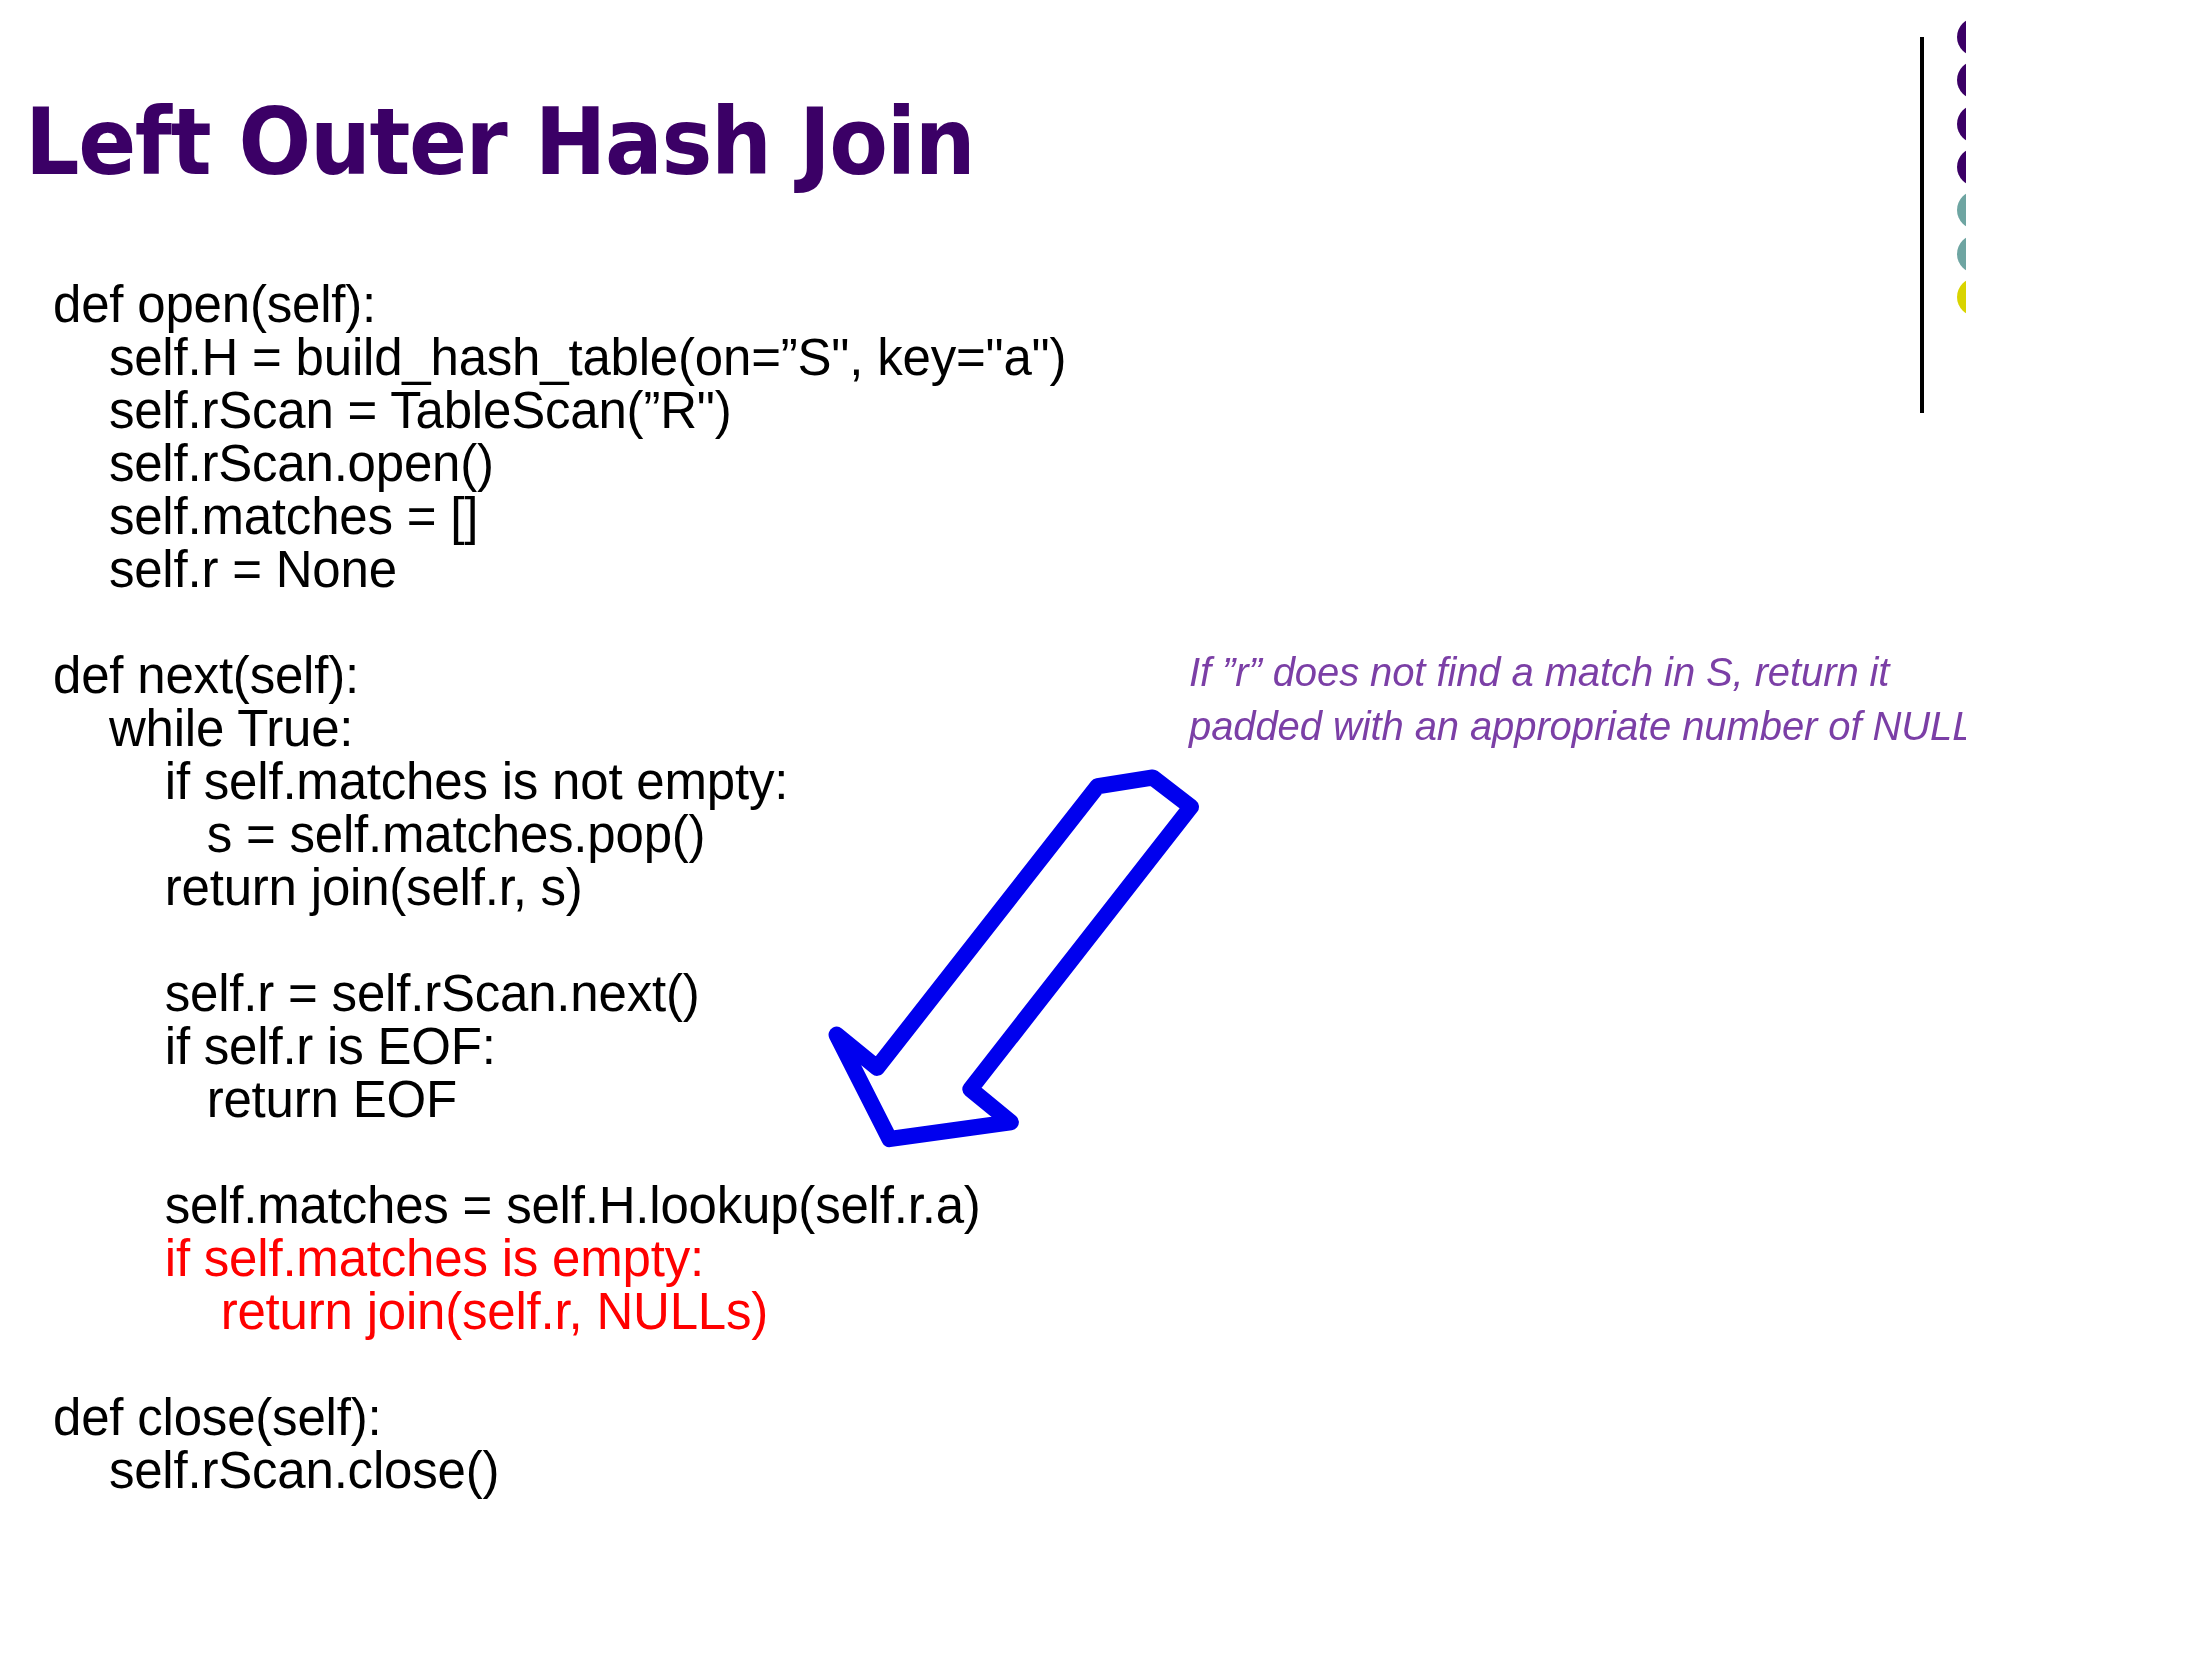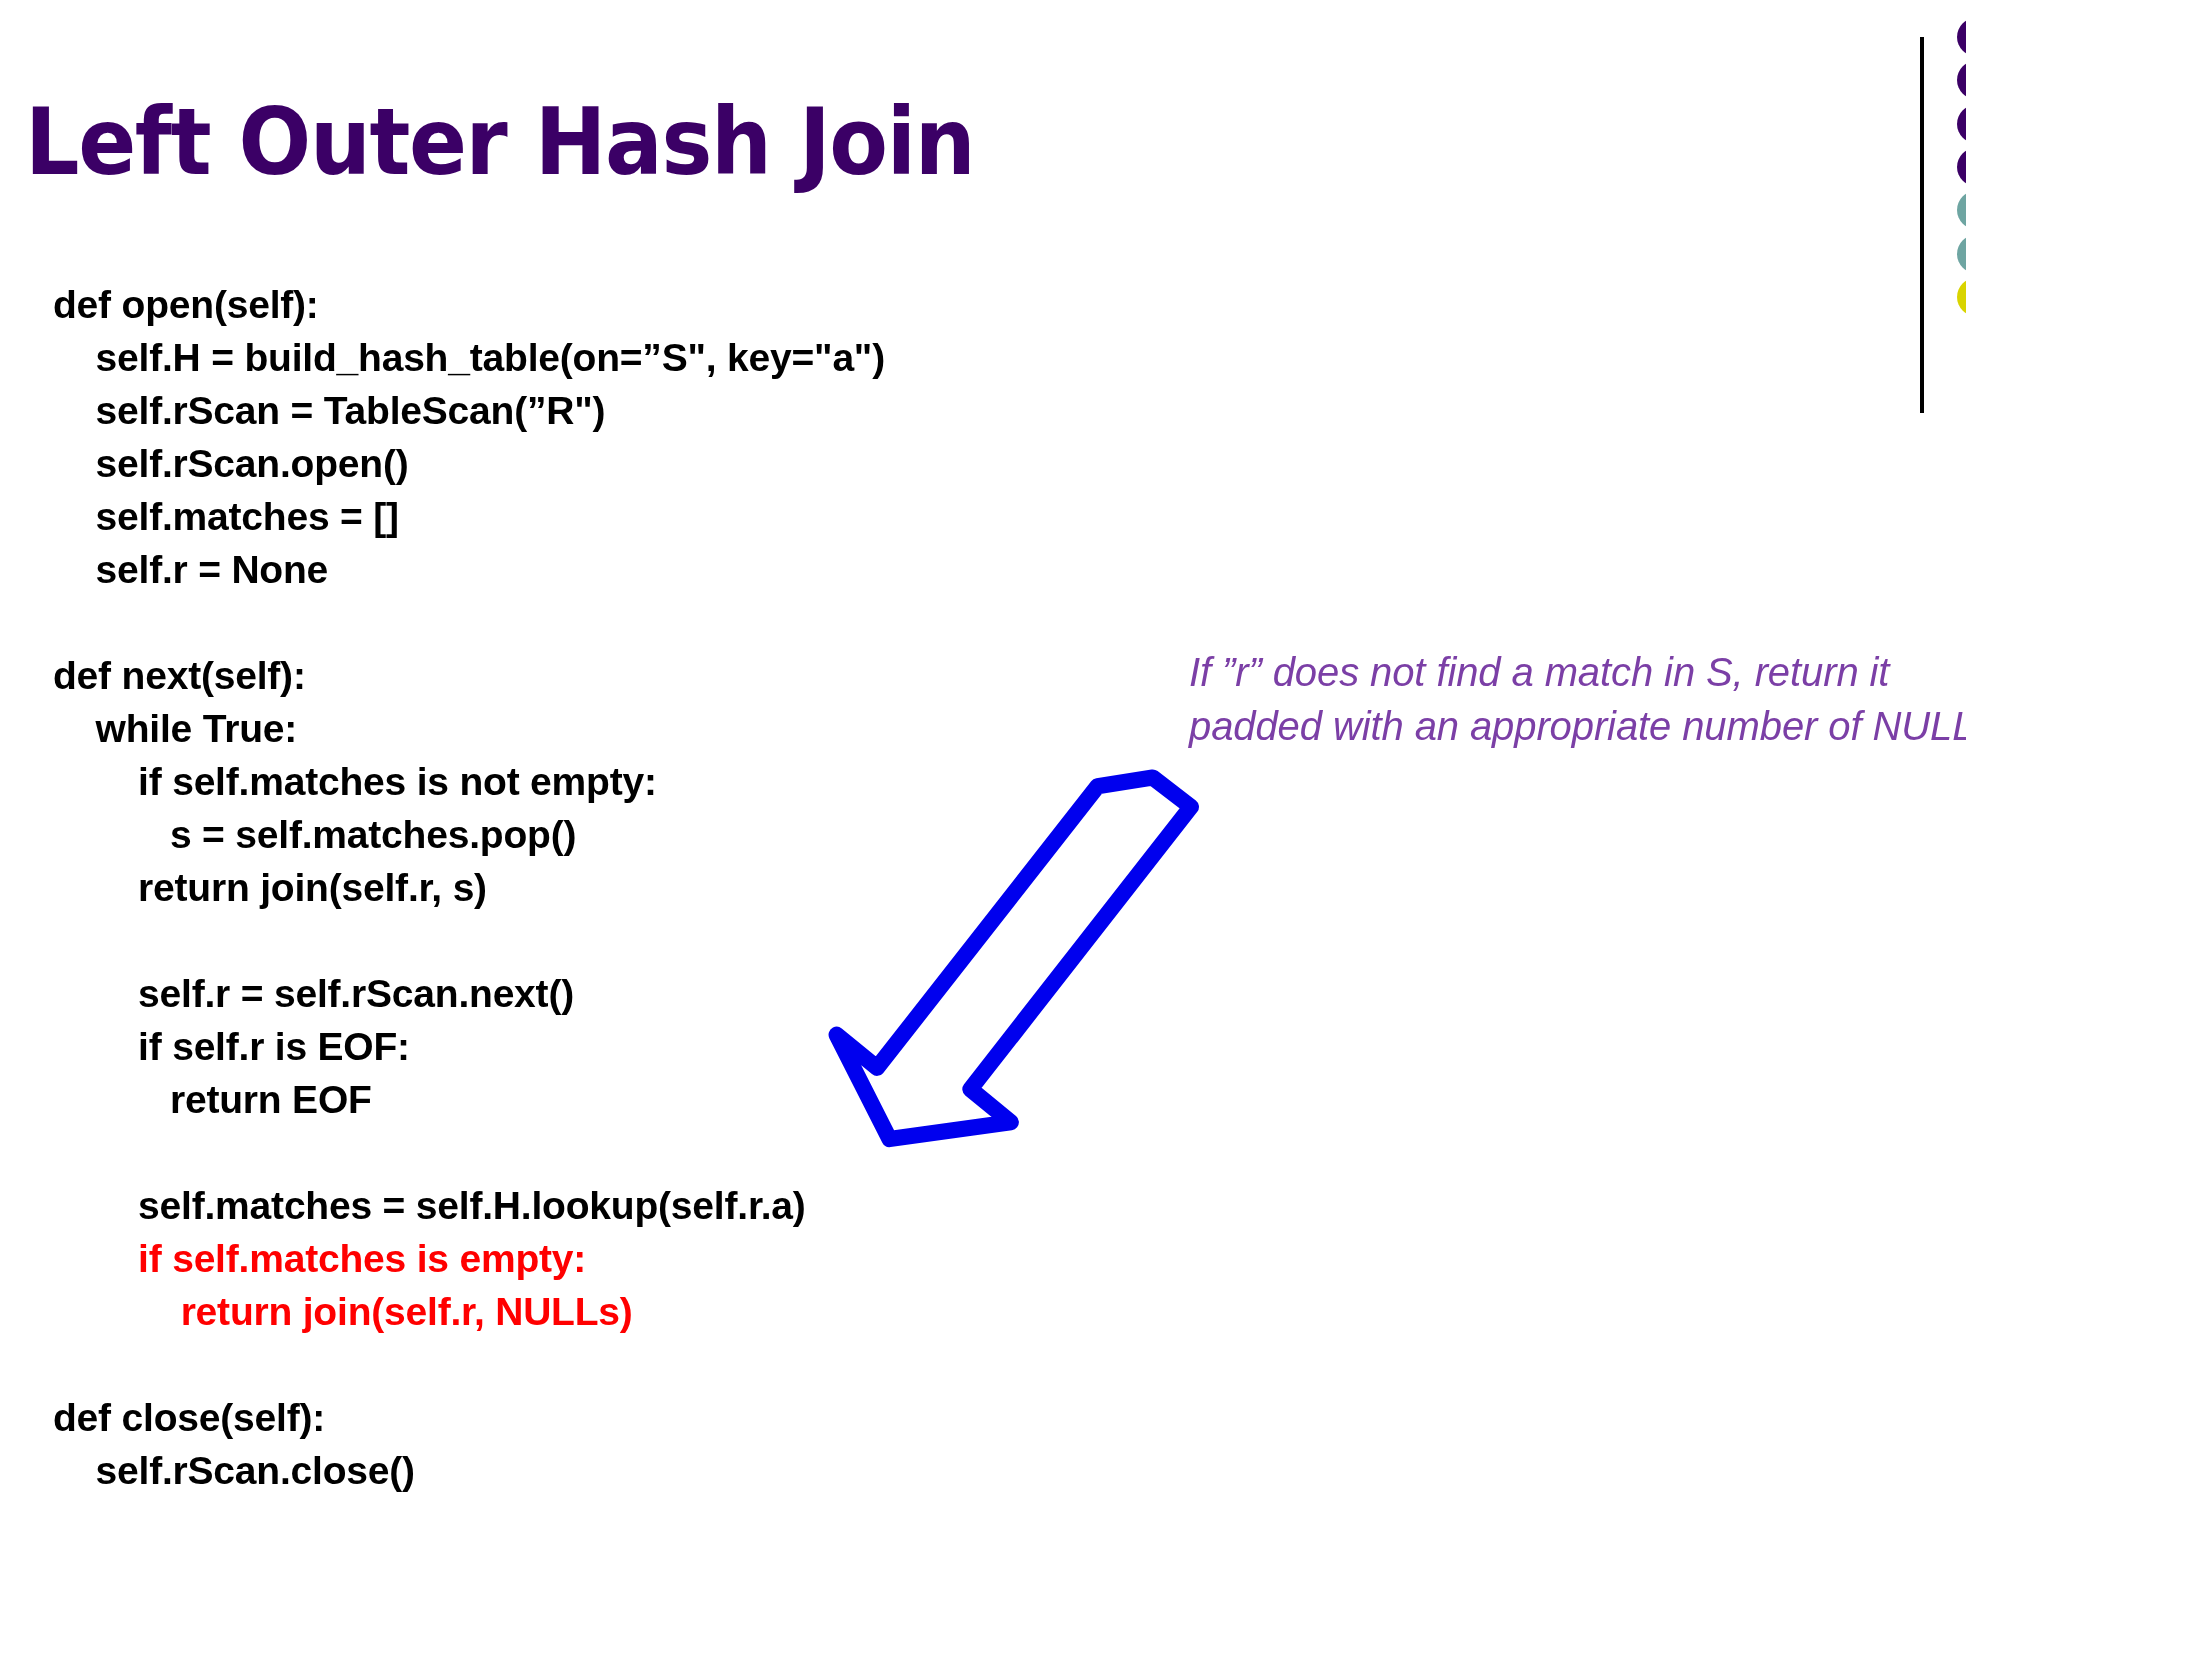--- a/index.html
+++ b/index.html
@@ -56,26 +56,25 @@
     height: 38px;
     border-radius: 50%;
   }
 
   
   #code-block {
     position: absolute;
     left: 53px;
     top: 278px;
     font-family: "Liberation Sans", sans-serif;
-    font-size: 39px;
+    font-size: 51px;
     line-height: 53px;
     color: #000000;
     white-space: pre;
     letter-spacing: -0.2px;
-    font-weight: bold;
   }
   .code-line { display: block; height: 53px; }
   .code-line.blank { color: transparent; }
   .code-line.red { color: #FF0000; }
 
   
   #annotation {
     position: absolute;
     left: 1189px;
     top: 645px;

